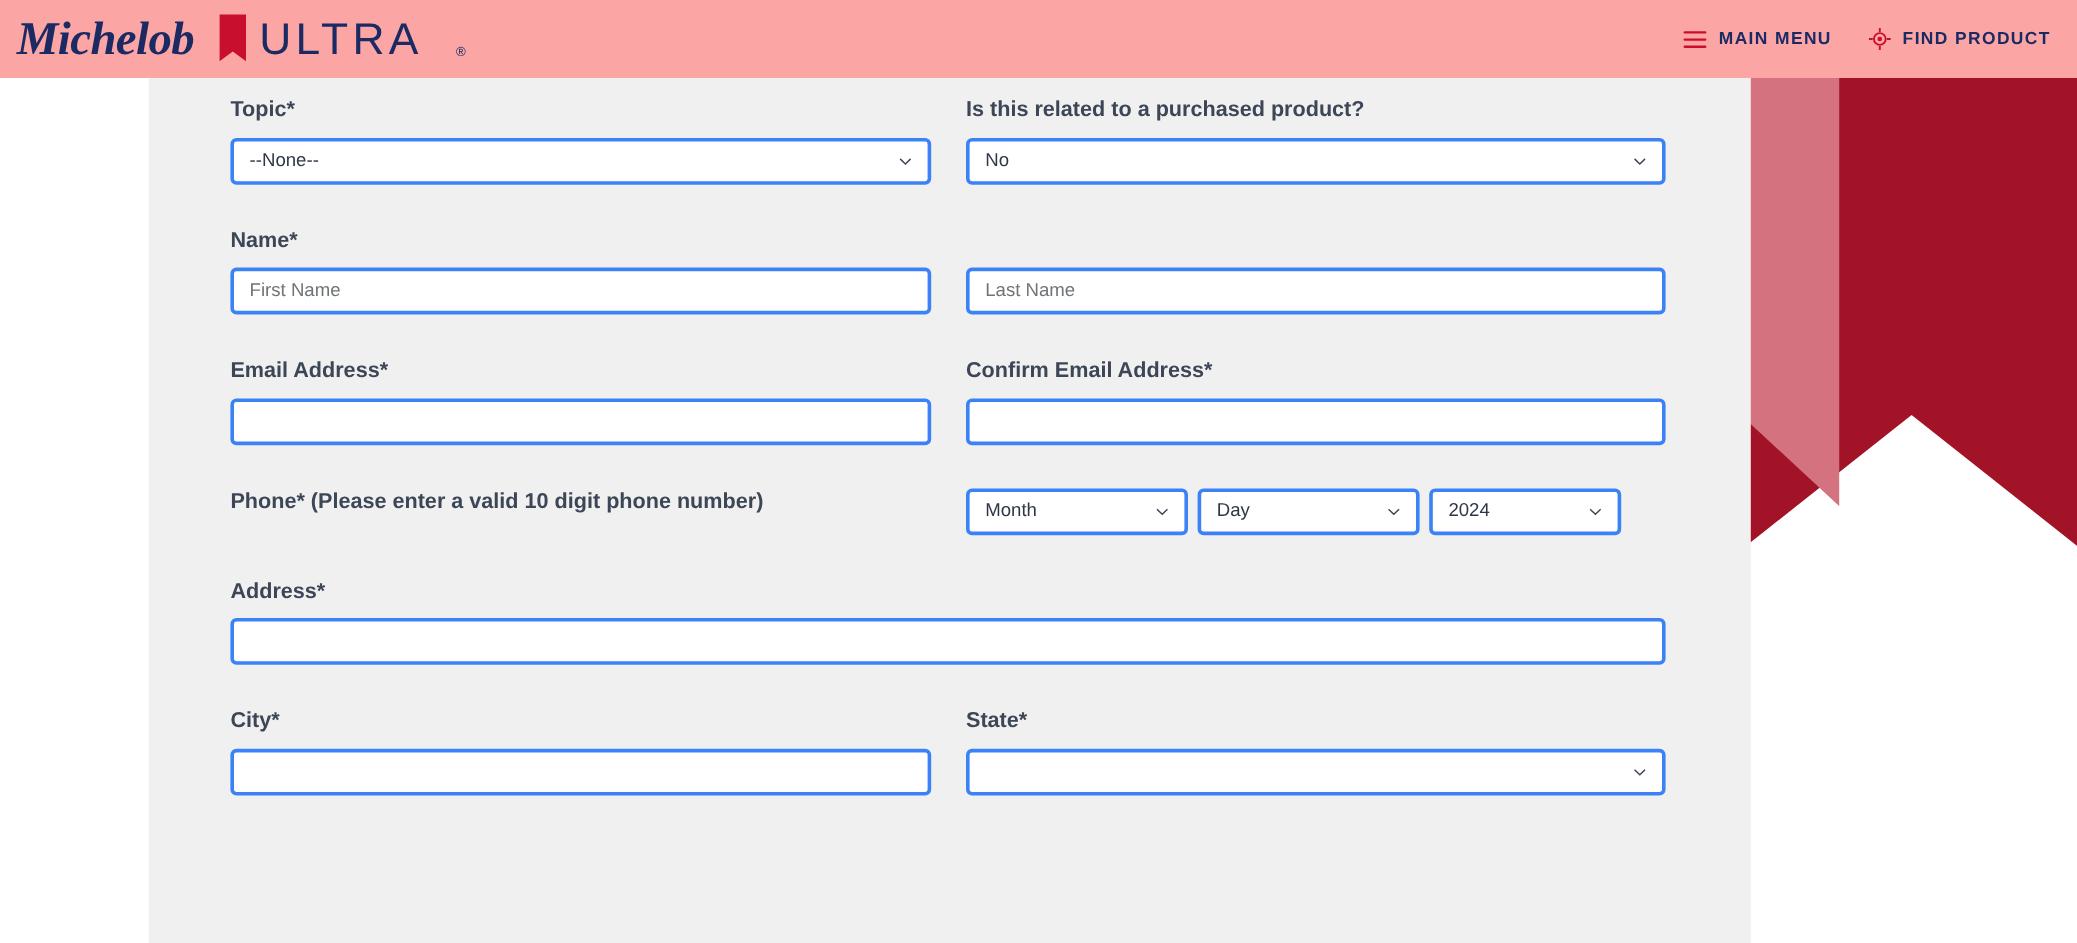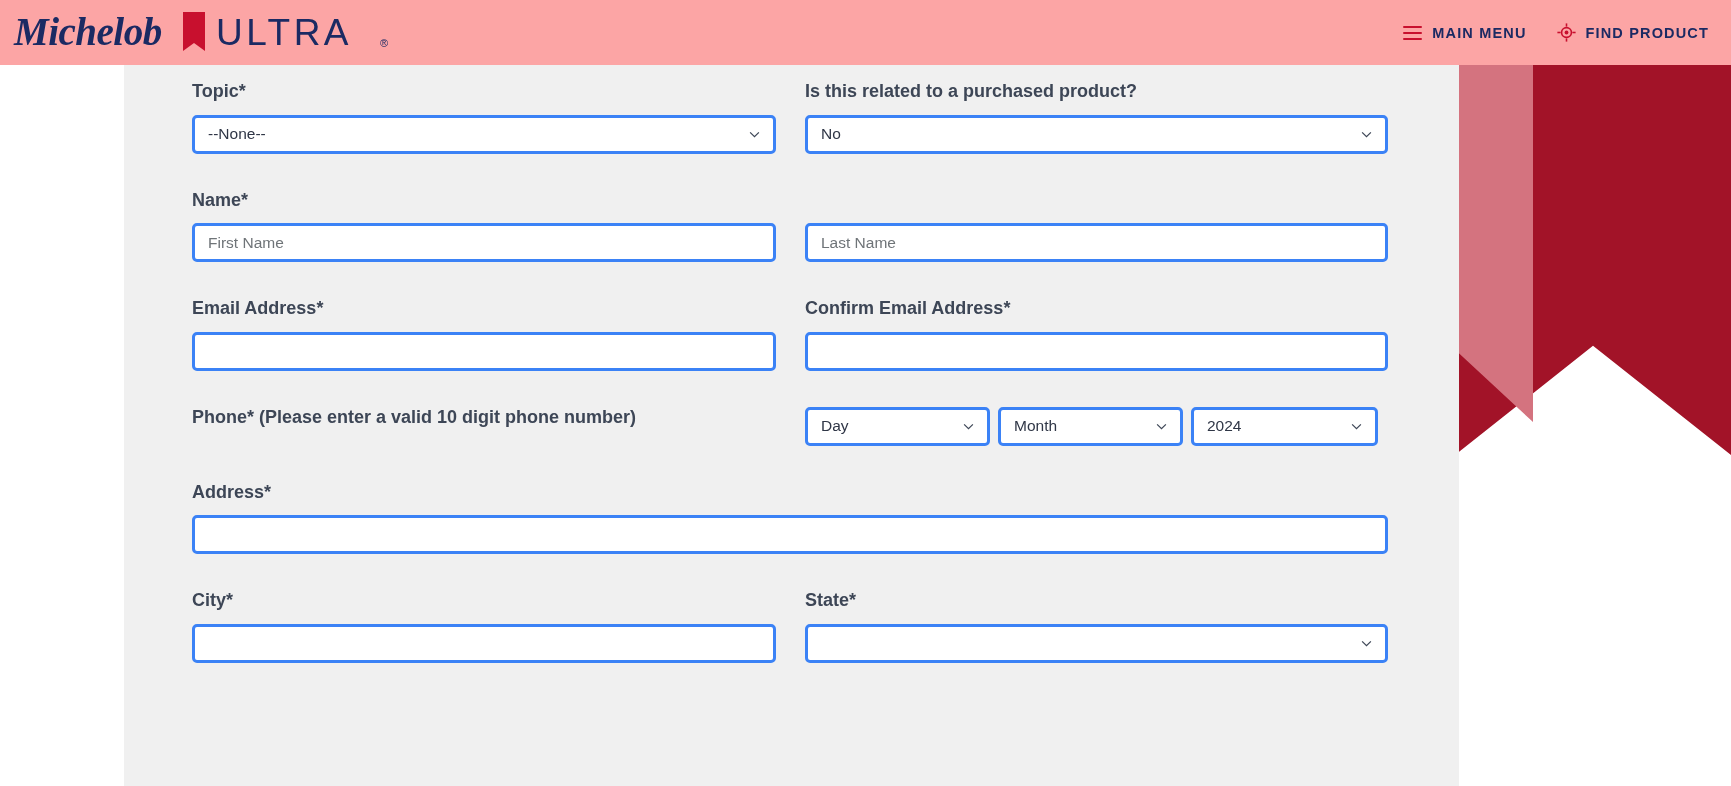--- a/index.html
+++ b/index.html
@@ -103,21 +103,21 @@
   .chev {
     width:11px; height:7px; flex: 0 0 11px;
     margin-left: 8px;
   }
   .gap-xl { height: 36px; }
 
   
   .bd-group { display:flex; gap: 8px; width: 583px; }
   .bd-month { width: 185px; }
   .bd-day   { width: 185px; }
-  .bd-year  { width: 187px; }
+  .bd-year  { width: 160px; }
 </style>
 </head>
 <body>
 
 <div class="page">
 
   <div class="site-header">
 
     <div class="logo-wrap">
       <svg class="logo-svg" width="380" height="52" viewBox="0 0 380 52">
@@ -219,28 +219,28 @@
       </div>
 
       <div class="gap-xl"></div>
 
       <div class="field-row">
         <div class="col-left">
           <label class="field-label">Phone* (Please enter a valid 10 digit phone number)</label>
         </div>
         <div class="col-right">
           <div class="bd-group">
-            <div class="select-box bd-day">
-              <span class="select-val">Day</span>
+            <div class="select-box bd-month">
+              <span class="select-val">Month</span>
               <svg class="chev" viewBox="0 0 12 8">
                 <path d="M1 1.6 L6 6.4 L11 1.6" fill="none" stroke="#3d4656" stroke-width="1.4"></path>
               </svg>
             </div>
-            <div class="select-box bd-month">
-              <span class="select-val">Month</span>
+            <div class="select-box bd-day">
+              <span class="select-val">Day</span>
               <svg class="chev" viewBox="0 0 12 8">
                 <path d="M1 1.6 L6 6.4 L11 1.6" fill="none" stroke="#3d4656" stroke-width="1.4"></path>
               </svg>
             </div>
             <div class="select-box bd-year">
               <span class="select-val">2024</span>
               <svg class="chev" viewBox="0 0 12 8">
                 <path d="M1 1.6 L6 6.4 L11 1.6" fill="none" stroke="#3d4656" stroke-width="1.4"></path>
               </svg>
             </div>

